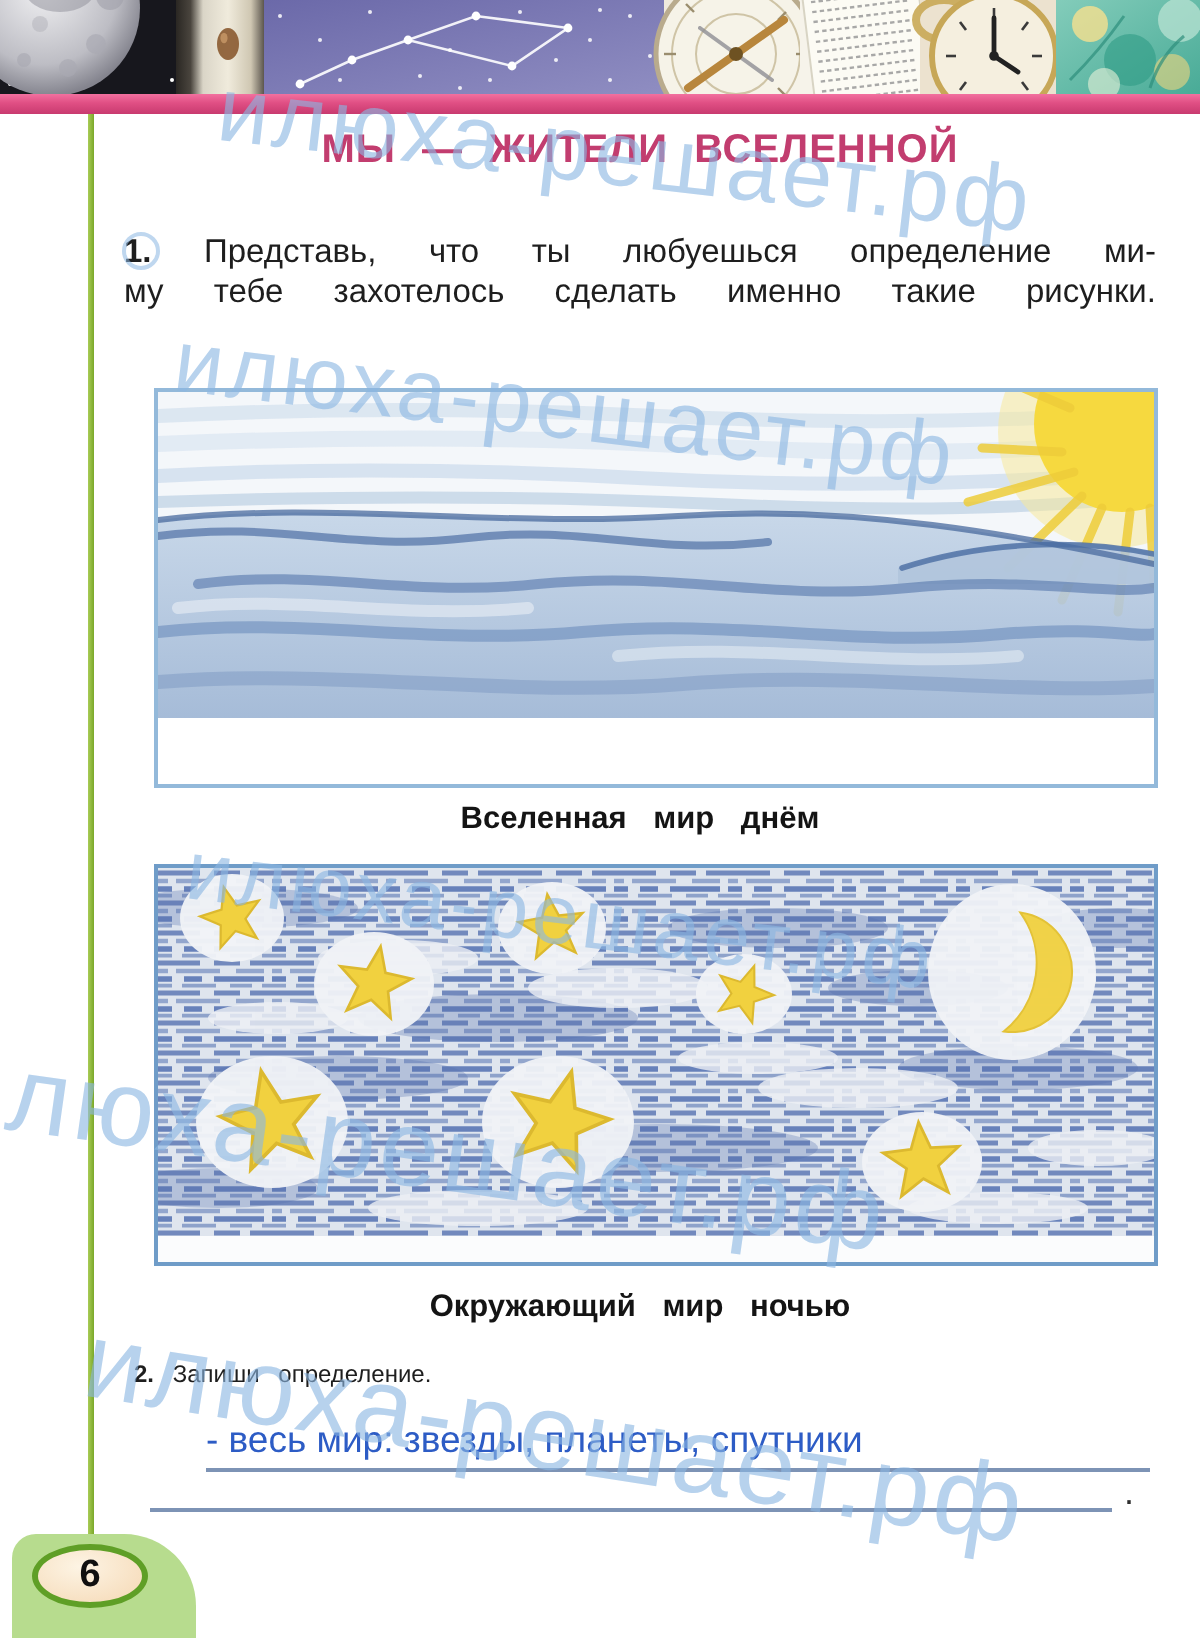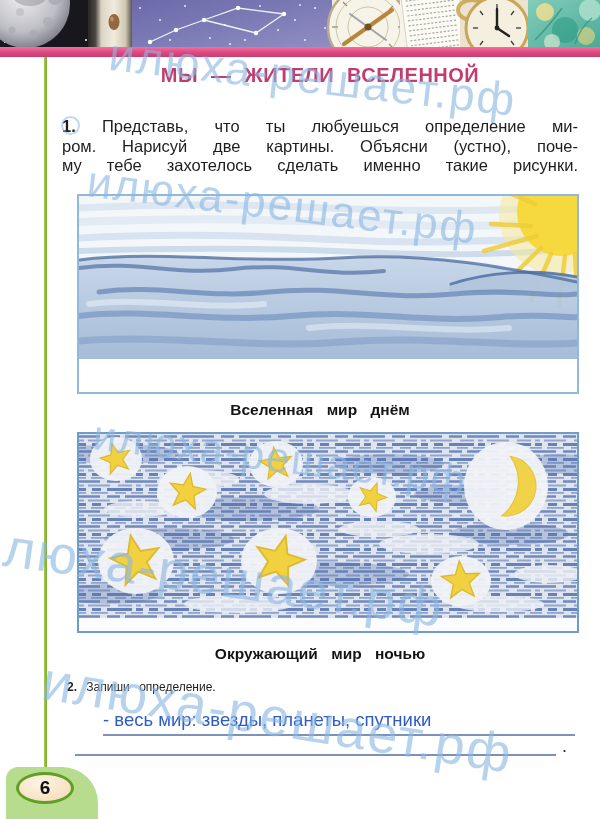--- a/index.html
+++ b/index.html
@@ -209,21 +209,20 @@
   <div class="stripe"></div>
 
   <div class="green-line"></div>
 
   <div class="title">МЫ — ЖИТЕЛИ ВСЕЛЕННОЙ</div>
 
   <div class="wm-badge"></div>
 
   <div class="task1">
     <span class="tl"><b>1.</b> <span>Представь, что ты любуешься определение ми-</span></span>
-    <span class="tl">ром. Нарисуй две картины. Объясни (устно), поче-</span>
     <span class="tl">му тебе захотелось сделать именно такие рисунки.</span>
   </div>
 
   <div class="fig day-box">
     <svg viewBox="0 0 498 196" preserveAspectRatio="none">
       <defs>
         <linearGradient id="seaG" x1="0" y1="0" x2="0" y2="1">
           <stop offset="0" stop-color="#c3d4e7"></stop>
             <stop offset="1" stop-color="#9db5d4"></stop>
         </linearGradient>

